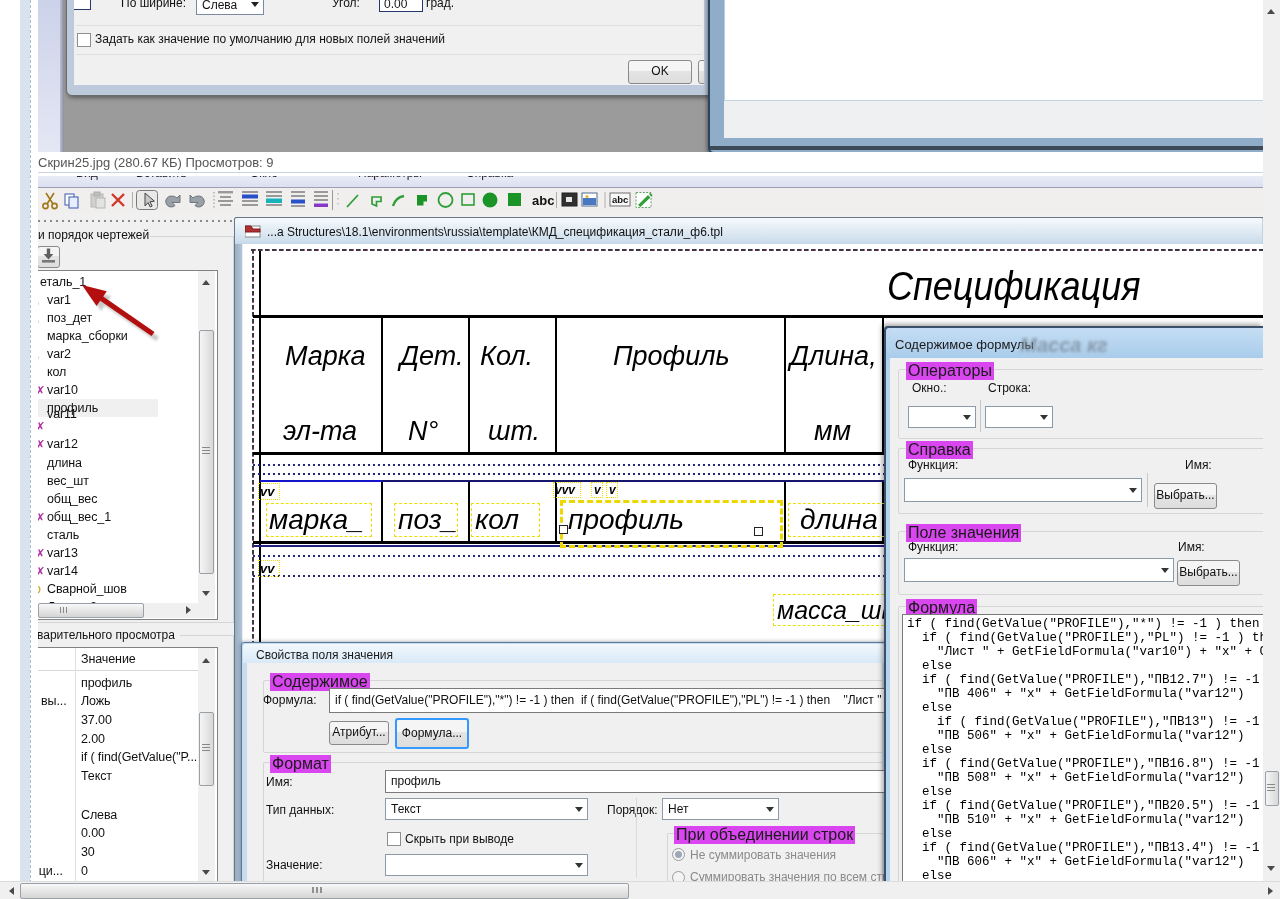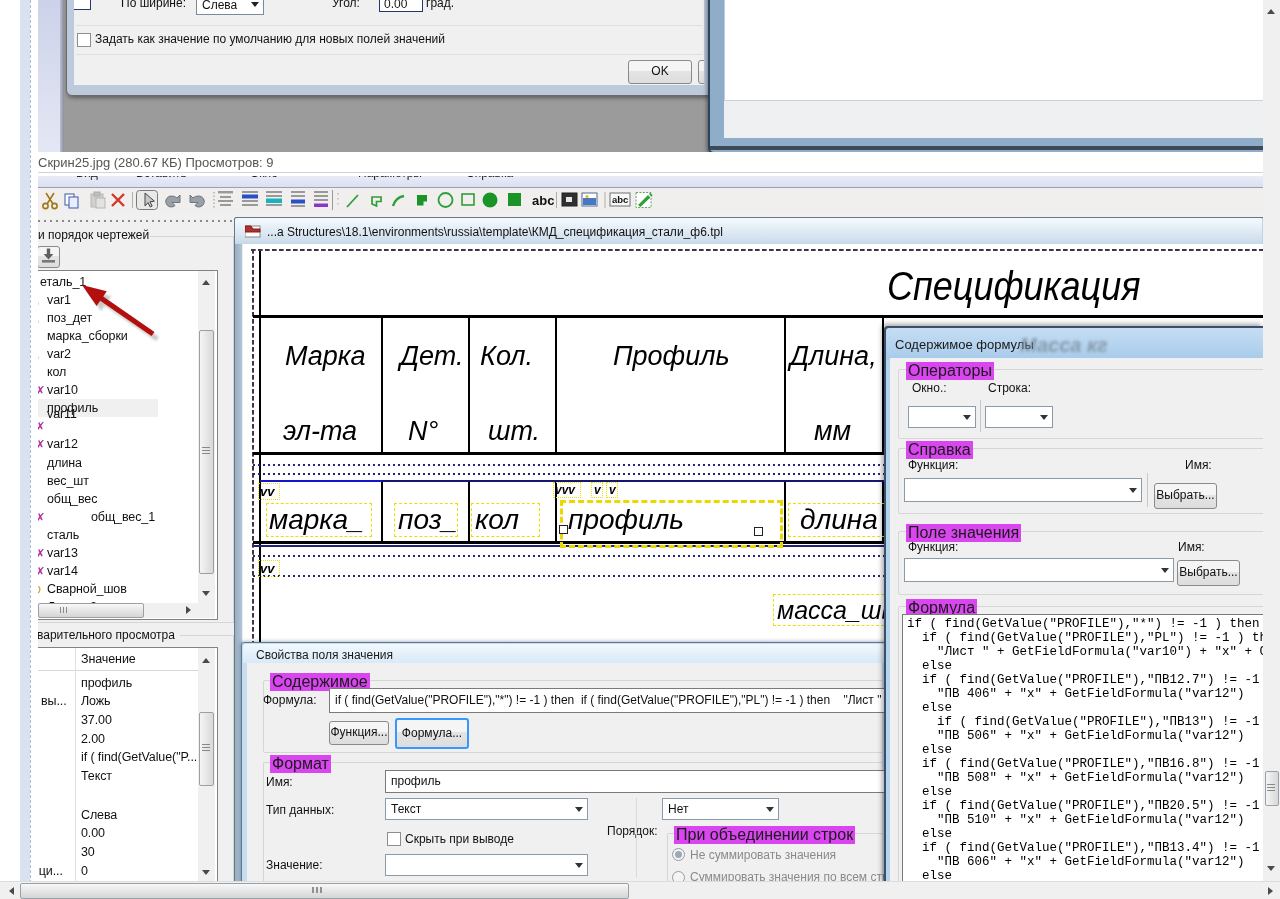--- a/index.html
+++ b/index.html
@@ -202,21 +202,21 @@
       <div class="li" style="left:9px;top:76px;">var2</div>
       <div class="li" style="left:9px;top:94px;">кол</div>
       <div class="li" style="left:9px;top:112px;">var10</div>
       <div class="a" style="left:0px;top:128px;width:120px;height:18px;background:#f0f0f0;"></div>
       <div class="li" style="left:9px;top:130px;">профиль</div>
       <div class="li" style="left:9px;top:136px;">var11</div>
       <div class="li" style="left:9px;top:166px;">var12</div>
       <div class="li" style="left:9px;top:185px;">длина</div>
       <div class="li" style="left:9px;top:203px;">вес_шт</div>
       <div class="li" style="left:9px;top:221px;">общ_вес</div>
-      <div class="li" style="left:9px;top:239px;margin-left:44px;">общ_вес_1</div>
+      <div class="li" style="left:9px;top:239px;">общ_вес_1</div>
       <div class="li" style="left:9px;top:257px;">сталь</div>
       <div class="li" style="left:9px;top:275px;">var13</div>
       <div class="li" style="left:9px;top:293px;">var14</div>
       <div class="li" style="left:9px;top:311px;">Сварной_шов</div>
       <div class="li" style="left:9px;top:329px;overflow:hidden;height:4px;">Длина_2</div>
 
       <div class="li" style="left:-3px;top:112px;color:#b030a0;">✗</div>
       <div class="li" style="left:-3px;top:148px;color:#b030a0;">✗</div>
       <div class="li" style="left:-3px;top:166px;color:#b030a0;">✗</div>
       <div class="li" style="left:-3px;top:239px;color:#b030a0;">✗</div>
@@ -348,35 +348,35 @@
     <div class="a" style="left:1px;top:1px;width:643px;height:19px;background:linear-gradient(#f2f8fd,#d8e9f7);border-radius:3px 3px 0 0;"></div>
     <div class="a" style="left:14px;top:5px;font-size:12px;color:#1a1a1a;">Свойства поля значения</div>
     <div class="a" style="left:5px;top:20px;width:635px;height:223px;background:#f0f0f0;">
 
       <div class="grp" style="left:16px;top:17px;width:618px;height:71px;"></div>
       <div class="gblab" style="left:23px;top:10px;">Содержимое</div>
       <div class="t12" style="left:16px;top:30px;">Формула:</div>
       <div class="fld a" style="left:82px;top:25px;width:557px;height:23px;background:#fff;border:1px solid #7a7a7a;overflow:hidden;">
             <span class="t12" style="left:5px;top:4px;">if ( find(GetValue("PROFILE"),"*") != -1 ) then&nbsp; if ( find(GetValue("PROFILE"),"PL") != -1 ) then&nbsp;&nbsp;&nbsp; "Лист " + G</span>
           </div>
-      <div class="btn" style="left:82px;top:58px;width:58px;height:22px;line-height:21px;">Функция...</div>
+      <div class="btn" style="left:82px;top:58px;width:58px;height:22px;line-height:21px;">Атрибут...</div>
       <div class="btn" style="left:148px;top:55px;width:70px;height:27px;line-height:26px;border:2px solid #3399ff;">Формула...</div>
 
       <div class="grp" style="left:16px;top:99px;width:618px;height:144px;border-bottom:none;"></div>
       <div class="gblab" style="left:23px;top:92px;">Формат</div>
       <div class="t12" style="left:19px;top:112px;">Имя:</div>
       <div class="a" style="left:138px;top:107px;width:501px;height:21px;background:#fff;border:1px solid #7a7a7a;">
             <span class="t12" style="left:5px;top:3px;">профиль</span>
           </div>
       <div class="t12" style="left:19px;top:140px;">Тип данных:</div>
       <div class="combo" style="left:138px;top:135px;width:201px;height:20px;">
             <span class="t12" style="left:5px;top:3px;">Текст</span>
             <span class="car"></span>
           </div>
-      <div class="t12" style="left:360px;top:140px;margin-top:21px;">Порядок:</div>
+      <div class="t12" style="left:360px;top:140px;">Порядок:</div>
       <div class="combo" style="left:415px;top:135px;width:115px;height:20px;">
             <span class="t12" style="left:5px;top:3px;">Нет</span>
             <span class="car"></span>
           </div>
       <div class="a" style="left:389px;top:135px;width:1px;height:80px;background:#dadada;"></div>
       <div class="a" style="left:140px;top:169px;width:12px;height:12px;background:#fff;border:1px solid #8e8e8e;"></div>
       <div class="t12" style="left:158px;top:169px;">Скрыть при выводе</div>
       <div class="grp" style="left:420px;top:170px;width:214px;height:73px;border-bottom:none;"></div>
       <div class="gblab" style="left:427px;top:163px;">При объединении строк</div>
       <div class="a" style="left:425px;top:185px;width:11px;height:11px;border:1px solid #9a9a9a;border-radius:50%;background:#f4f4f4;"></div>

